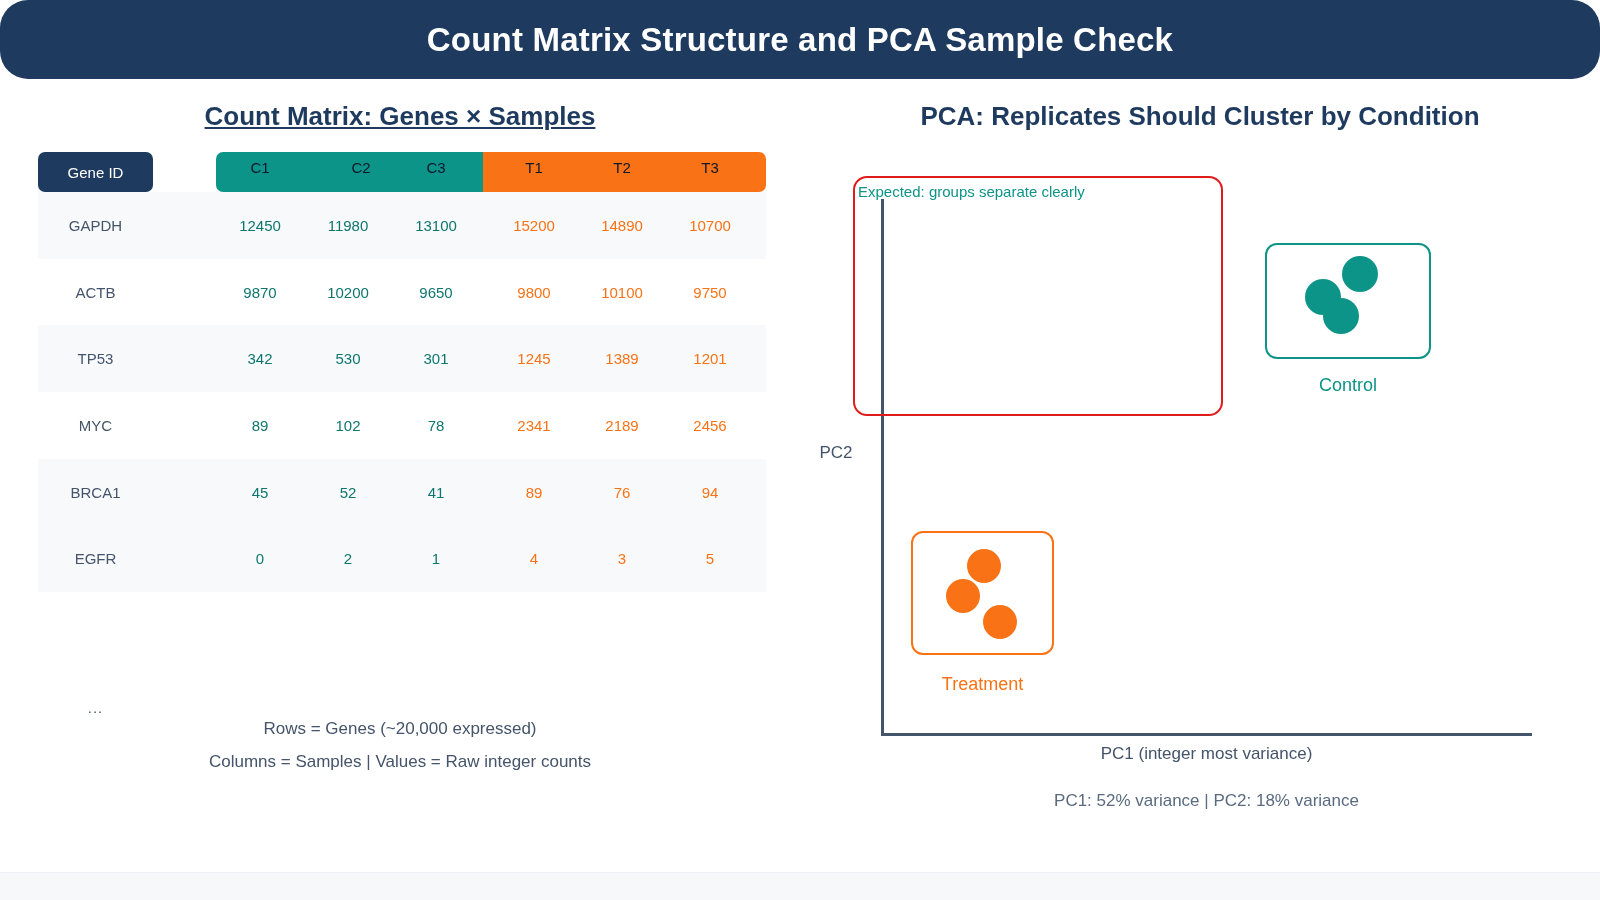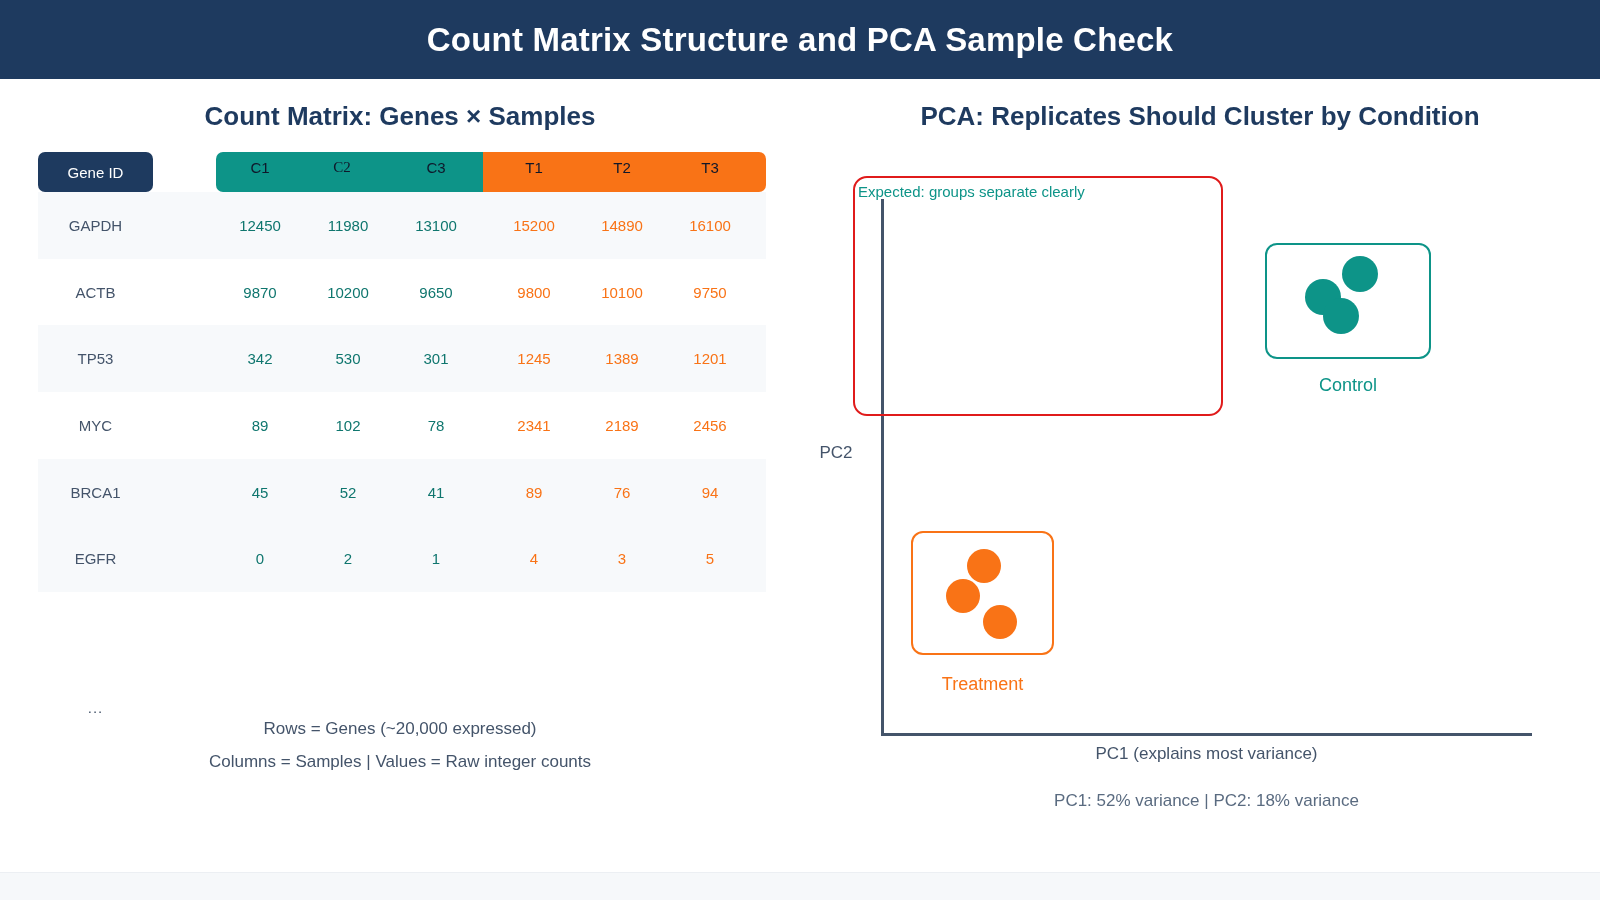--- a/index.html
+++ b/index.html
@@ -20,20 +20,21 @@
   
   .header-banner {
     position: absolute;
     left: 0; top: 0;
     width: 1600px;
     height: 79px;
     background: #1e3a5f;
     display: flex;
     align-items: center;
     justify-content: center;
+    border-radius: 28px;
   }
   .header-title {
     color: #ffffff;
     font-size: 33px;
     font-weight: bold;
     letter-spacing: 0.2px;
     white-space: nowrap;
   }
 
   
@@ -56,21 +57,21 @@
   .panel-title {
     position: absolute;
     top: 22px;
     width: 100%;
     text-align: center;
     font-size: 26px;
     font-weight: bold;
     color: #1e3a5f;
     white-space: nowrap;
   }
-  .left-panel .panel-title { left: 0; width: 800px; }
+  .left-panel .panel-title { left: 0; width: 800px; text-decoration: underline; }
 
   
   .matrix-table {
     position: absolute;
     left: 38px;
     top: 73px;
     width: 728px;
   }
   .matrix-header {
     position: relative;
@@ -313,35 +314,35 @@
 
 <div class="left-panel">
   <div class="panel-title">Count Matrix: Genes × Samples</div>
 
   <div class="matrix-table">
     <div class="matrix-header">
       <div class="hdr-geneid">Gene ID</div>
       <div class="hdr-control-band"></div>
       <div class="hdr-treat-band"></div>
       <div class="hdr-cell" style="left:178px;">C1</div>
-      <div class="hdr-cell" style="left:260px;font-family:Liberation Serif, serif;">C2</div>
+      <div class="hdr-cell" style="left:279px;">C2</div>
       <div class="hdr-cell" style="left:354px;">C3</div>
       <div class="hdr-cell" style="left:452px;">T1</div>
       <div class="hdr-cell" style="left:540px;">T2</div>
       <div class="hdr-cell" style="left:628px;">T3</div>
     </div>
     <div class="matrix-rows" id="matrix-rows">
         <div class="matrix-row tinted">
           <div class="cell-gene">GAPDH</div>
           <div class="cell-val ctrl" style="left: 178px;">12450</div>
           <div class="cell-val ctrl" style="left: 266px;">11980</div>
           <div class="cell-val ctrl" style="left: 354px;">13100</div>
           <div class="cell-val treat" style="left: 452px;">15200</div>
           <div class="cell-val treat" style="left: 540px;">14890</div>
-          <div class="cell-val treat" style="left: 628px;">16100</div>
+          <div class="cell-val treat" style="left: 628px;">10700</div>
         </div>
         <div class="matrix-row">
           <div class="cell-gene">ACTB</div>
           <div class="cell-val ctrl" style="left: 178px;">9870</div>
           <div class="cell-val ctrl" style="left: 266px;">10200</div>
           <div class="cell-val ctrl" style="left: 354px;">9650</div>
           <div class="cell-val treat" style="left: 452px;">9800</div>
           <div class="cell-val treat" style="left: 540px;">10100</div>
           <div class="cell-val treat" style="left: 628px;">9750</div>
         </div>
@@ -392,21 +393,21 @@
   </div>
 </div>
 
 <div class="right-panel">
   <div class="panel-title">PCA: Replicates Should Cluster by Condition</div>
 
   <div class="pca-plot">
     <div class="axis-y"></div>
     <div class="axis-x"></div>
     <div class="axis-label-y">PC2</div>
-    <div class="axis-label-x">PC1 (explains most variance)</div>
+    <div class="axis-label-x">PC1 (integer most variance)</div>
 
     <div class="expected-box"></div>
     <div class="expected-note">Expected: groups separate clearly</div>
 
     <div class="cluster-box control">
       <div class="dot ctrl" style="left:75px; top:11px;  width:36px; height:36px;"></div>
       <div class="dot ctrl" style="left:38px; top:34px;  width:36px; height:36px;"></div>
       <div class="dot ctrl" style="left:56px; top:53px;  width:36px; height:36px;"></div>
     </div>
     <div class="cluster-label control">Control</div>

